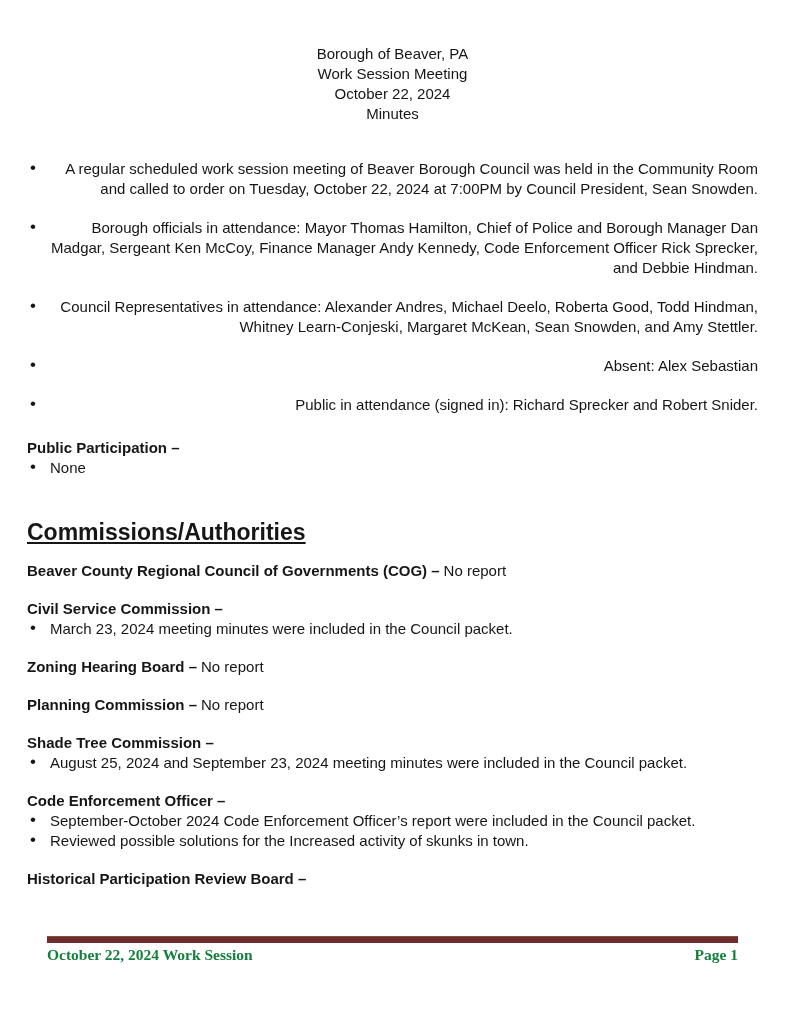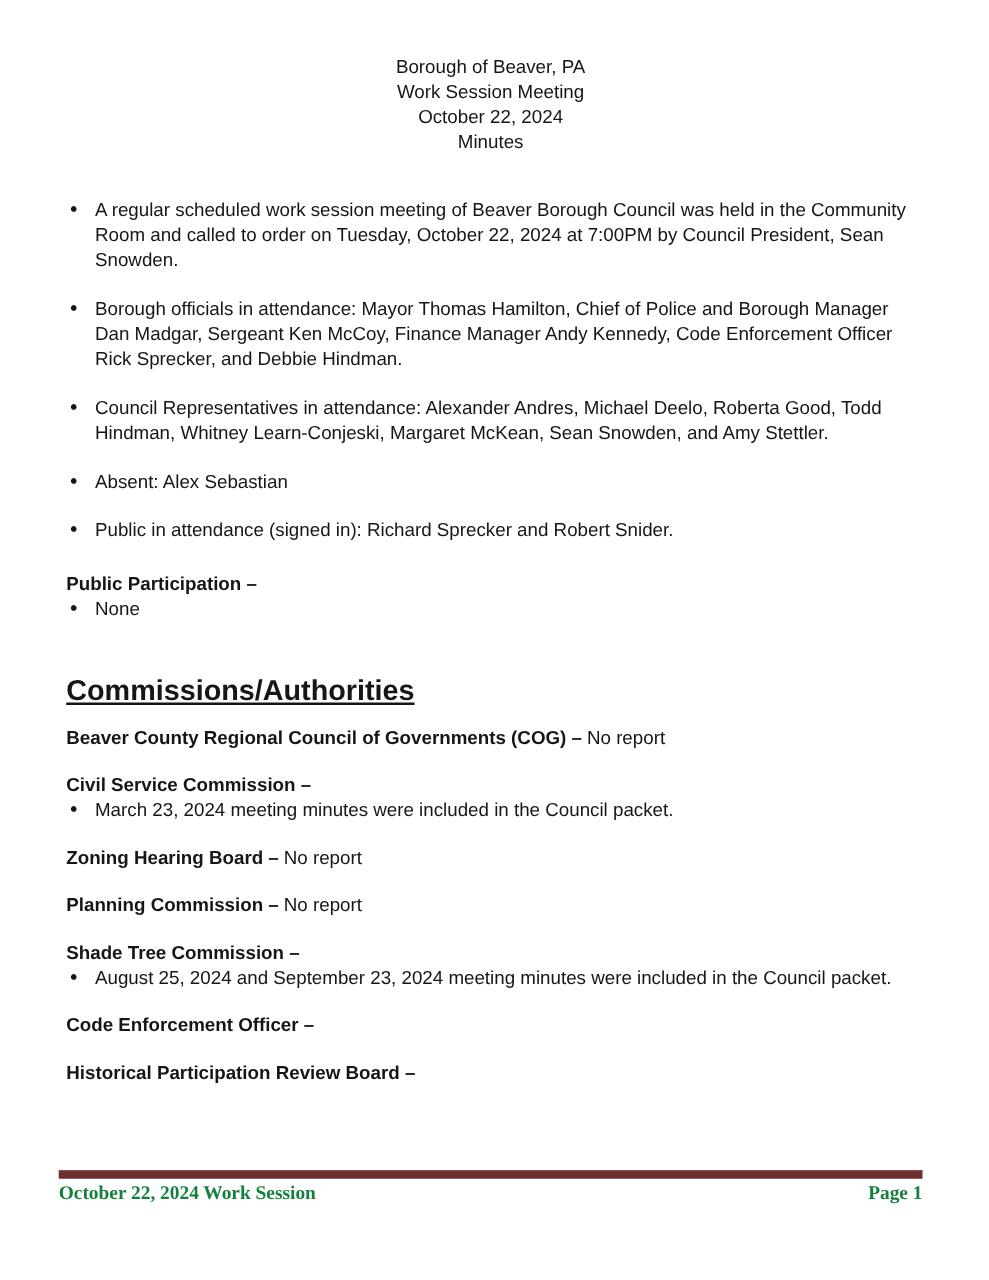--- a/index.html
+++ b/index.html
@@ -9,21 +9,21 @@
     height: 1024px;
     position: relative;
     font-family: "Liberation Sans", "DejaVu Sans", sans-serif;
     color: #161616;
     overflow: hidden;
   }
   .page {
     position: relative;
     width: 785px;
     height: 1024px;
-    padding: 0 53px;
+    padding: 0 27px;
   }
   
   .doc-header {
     padding-top: 44px;
     text-align: center;
     font-size: 15px;
     line-height: 20px;
   }
   
   ul.bullets {
@@ -36,21 +36,21 @@
     padding-left: 23px;
   }
   ul.bullets > li::before {
     content: "\2022";
     position: absolute;
     left: 3px;
     top: -1px;
     font-size: 17px;
   }
   .intro-list { margin-top: 35px; }
-  .intro-list > li { margin-bottom: 19px; }
+  .intro-list > li { margin-bottom: 19px; text-align: right; }
   .intro-list > li:last-child { margin-bottom: 0; }
   
   .pp-block { margin-top: 23px; }
   .run-head {
     font-weight: bold;
     font-size: 15px;
     line-height: 20px;
   }
   .inline-text {
     font-weight: normal;
@@ -144,20 +144,24 @@
 
   <div class="section">
     <div class="run-head">Shade Tree Commission –</div>
     <ul class="bullets">
       <li>August 25, 2024 and September 23, 2024 meeting minutes were included in the Council packet.</li>
     </ul>
   </div>
 
   <div class="section">
     <div class="run-head">Code Enforcement Officer –</div>
+    <ul class="bullets">
+      <li>September-October 2024 Code Enforcement Officer’s report were included in the Council packet.</li>
+      <li>Reviewed possible solutions for the Increased activity of skunks in town.</li>
+    </ul>
   </div>
 
   <div class="section">
     <div class="run-head">Historical Participation Review Board –</div>
   </div>
 
   <div class="footer">
     <div class="footer-bar" style="background: rgb(109, 46, 46);"></div>
     <div class="footer-row">
       <span>October 22, 2024 Work Session</span>

